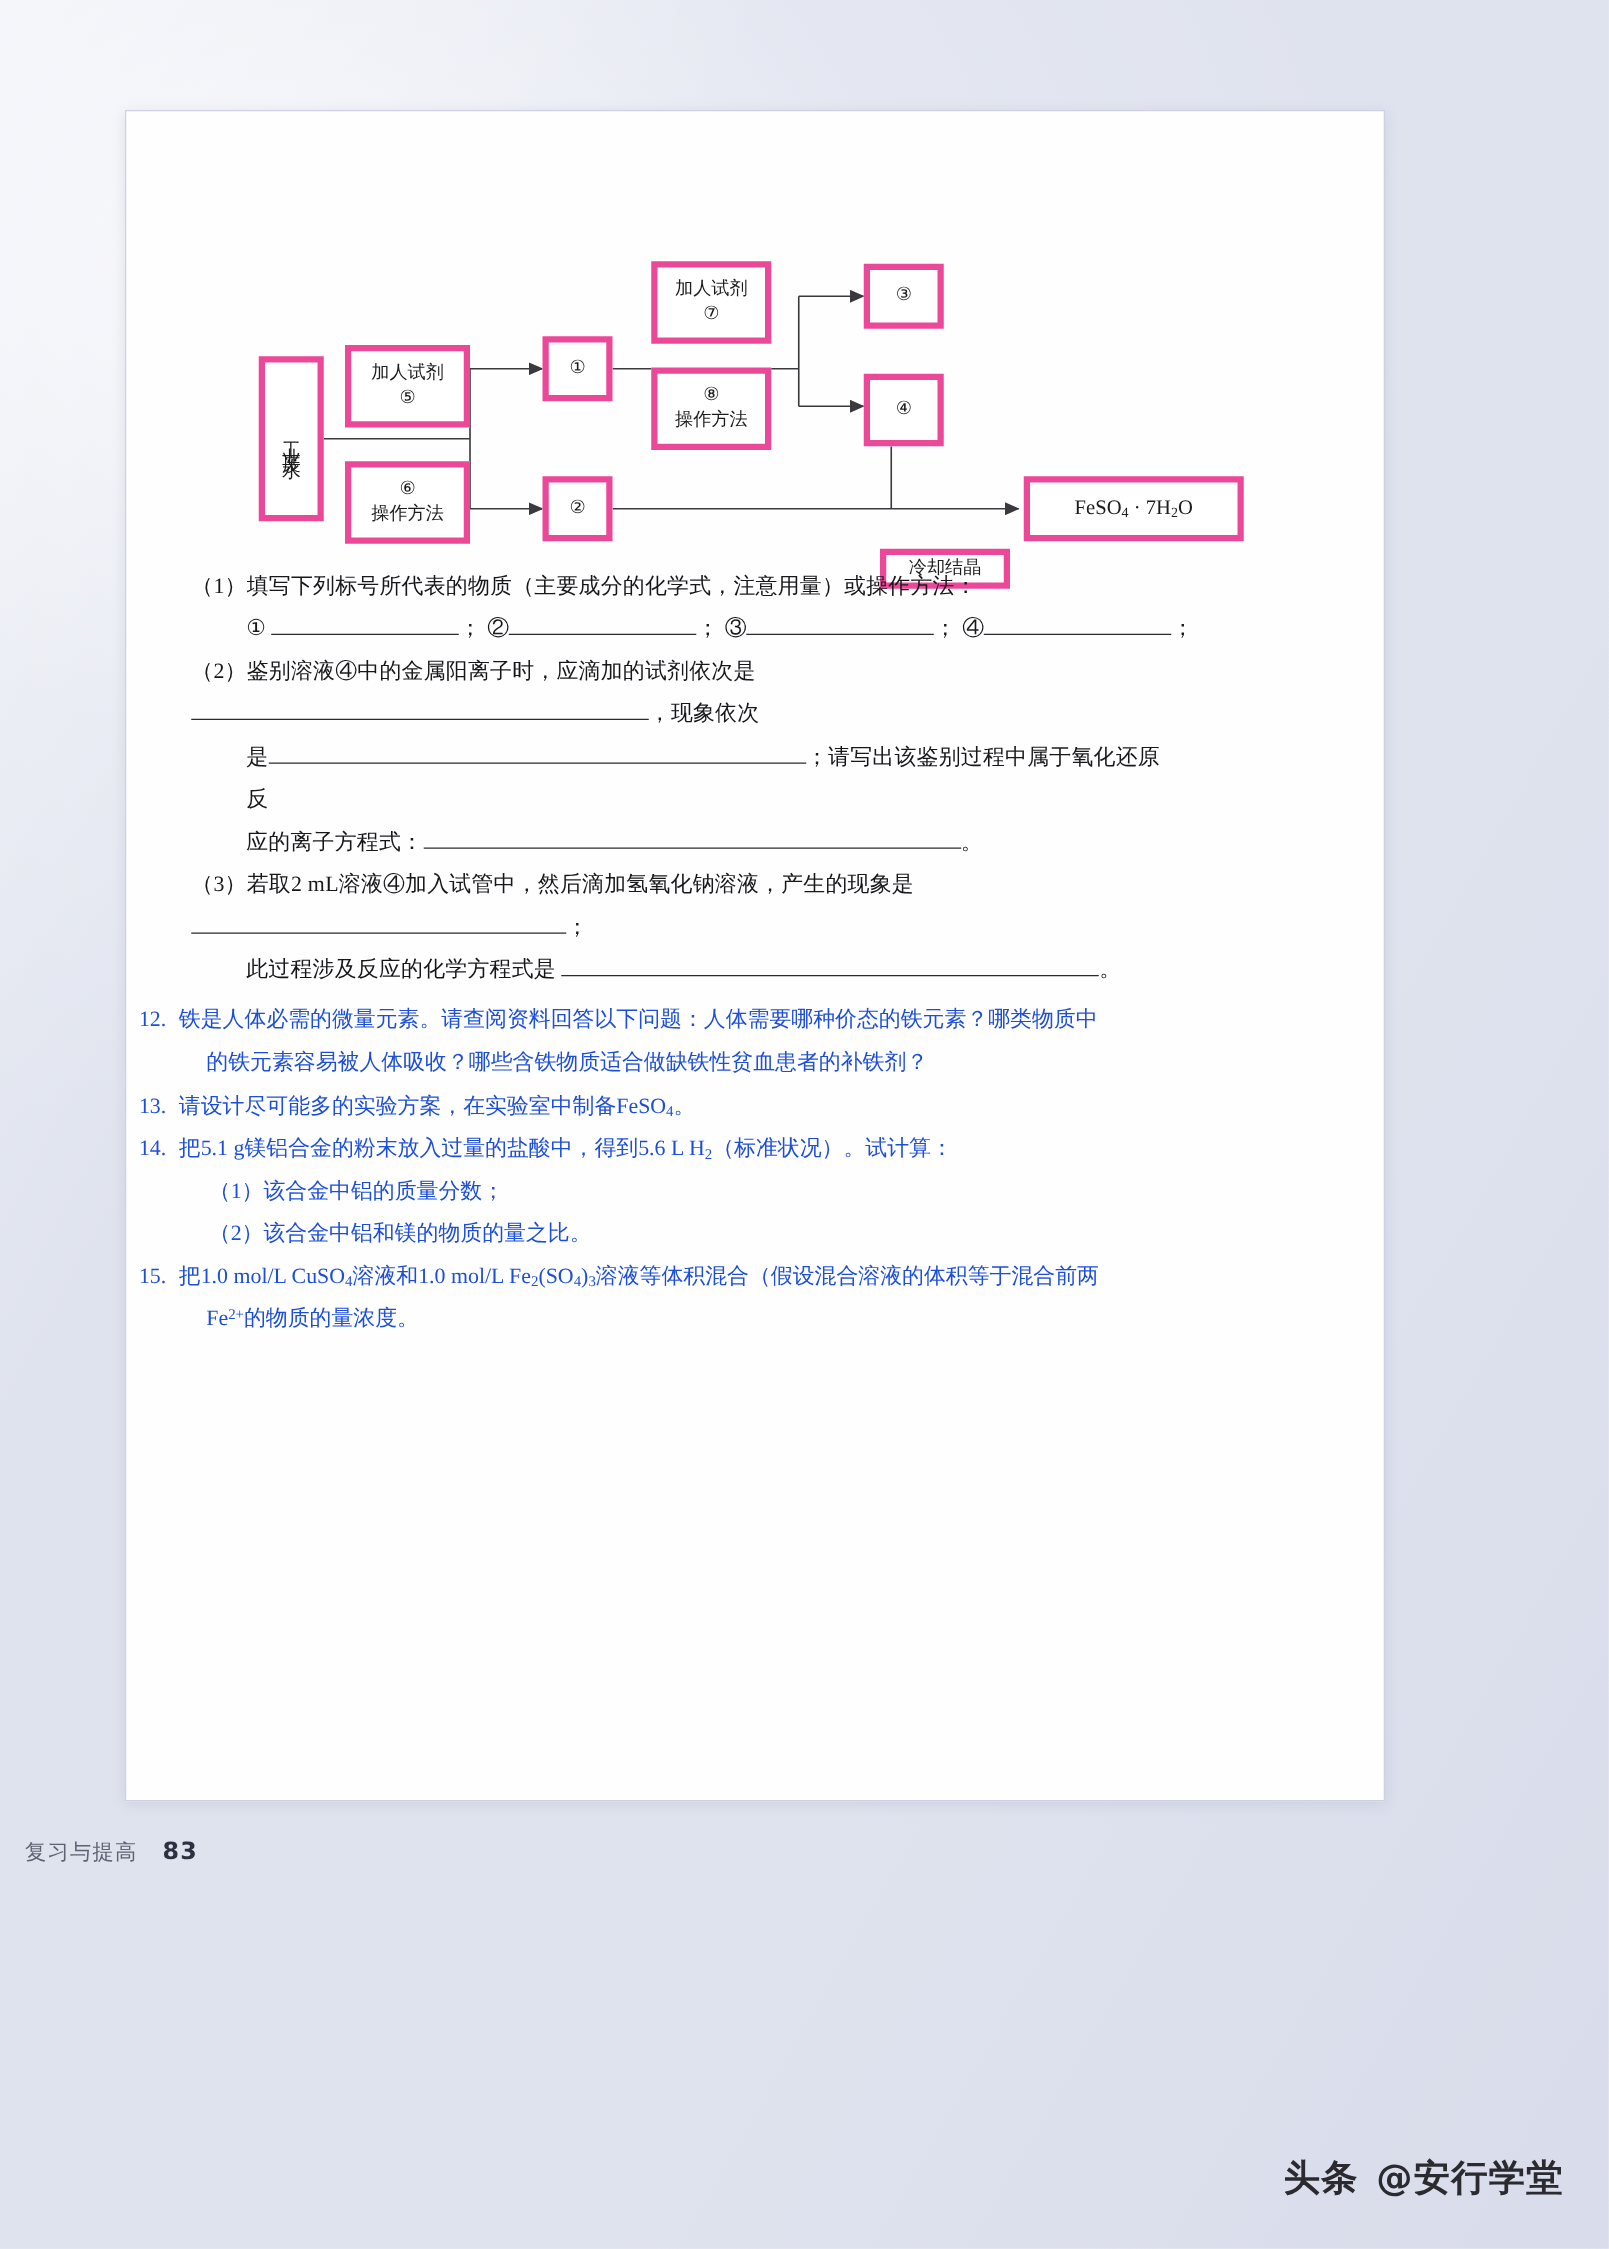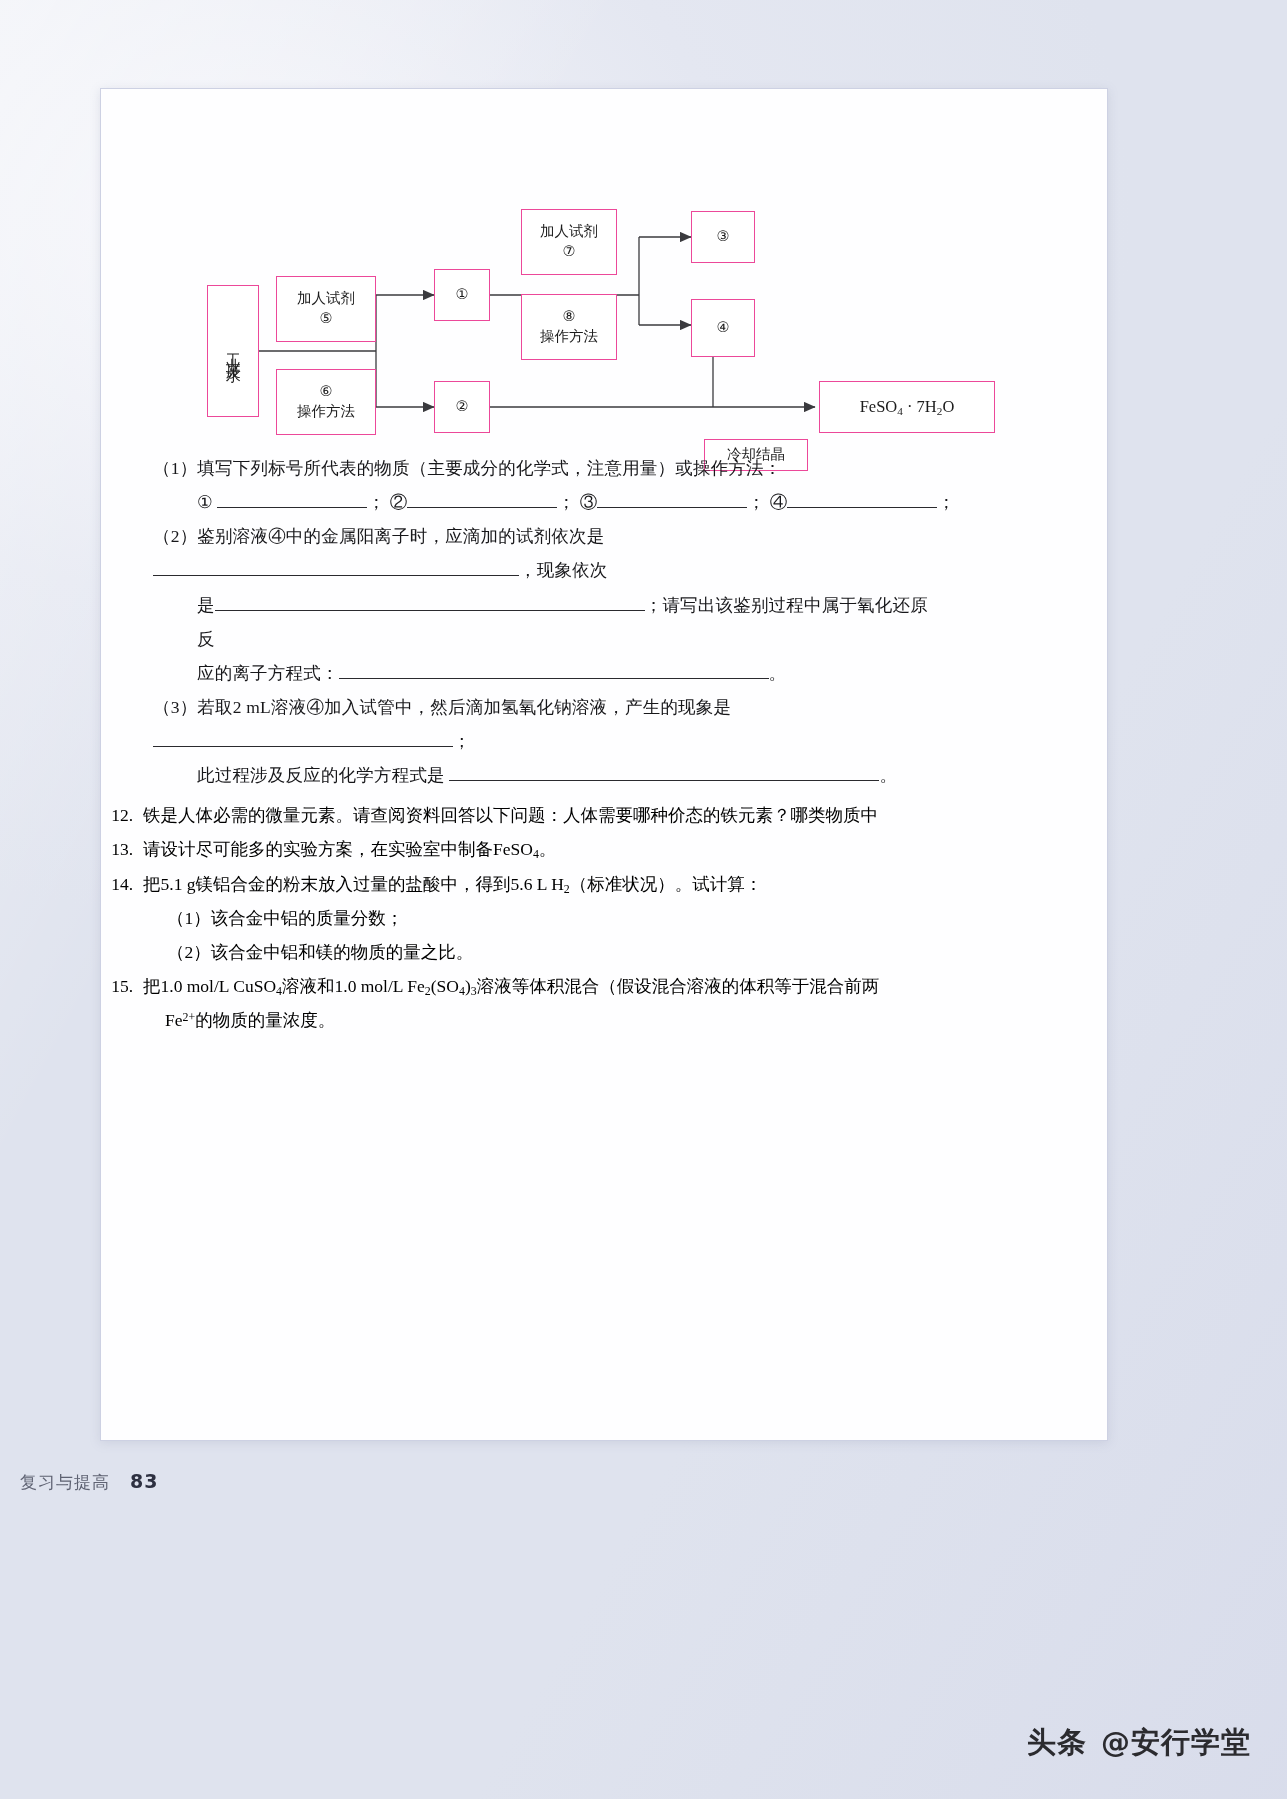--- a/index.html
+++ b/index.html
@@ -31,21 +31,21 @@
     background:#fefeff;
     border:1px solid #cdd1e3;
     box-shadow:0 2px 10px rgba(120,126,160,.18);
   }
 
   
   .flow{position:absolute;left:0;top:0;width:1006px;height:360px;}
   .flow svg{position:absolute;left:0;top:0;}
   .fbox{
     position:absolute;
-    border:1px solid #ec4899;
+    border:5px solid #ec4899;
     background:#fff;
     display:flex;flex-direction:column;
     align-items:center;justify-content:center;
     font-family:"DejaVu Sans","Liberation Sans",sans-serif;
     font-size:14.5px;
     color:#1c1c1c;
     line-height:1.35;
     text-align:center;
     box-sizing:border-box;
   }
@@ -61,21 +61,21 @@
   .q{
     font-size:17.5px;
     color:#17171a;
     line-height:1.95;
     letter-spacing:.2px;
   }
   .sub{margin-left:44px;}
   .numq{
     display:flex;
     font-size:17.5px;
-    color:#000000;
+    color:#1d4ed8;
     line-height:1.95;
   }
   .numq .no{
     width:42px;flex:0 0 42px;
     text-align:right;
     padding-right:10px;
     box-sizing:border-box;
   }
   .numq .bd{flex:1;}
   .blank{
@@ -241,20 +241,21 @@
       <span>（3）</span><span>若取</span><span class="fm">2 mL</span><span>溶液④加入试管中，然后滴加氢氧化钠溶液，产生的现象是</span><span class="blank b-lg"></span><span>；</span>
     </div>
     <div class="q" style="margin-left:96px;">
       <span>此过程涉及反应的化学方程式是</span> <span class="blank b-xxl"></span><span>。</span>
     </div>
 
     <div class="numq" style="margin-top:6px;">
       <div class="no">12.</div>
       <div class="bd">
         <div>铁是人体必需的微量元素。请查阅资料回答以下问题：人体需要哪种价态的铁元素？哪类物质中</div>
+        <div style="margin-left:22px;">的铁元素容易被人体吸收？哪些含铁物质适合做缺铁性贫血患者的补铁剂？</div>
       </div>
     </div>
 
     <div class="numq">
       <div class="no">13.</div>
       <div class="bd">
         <div>
           <span>请设计尽可能多的实验方案，在实验室中制备</span><span class="fm">FeSO<sub>4</sub></span><span>。</span>
         </div>
       </div>

